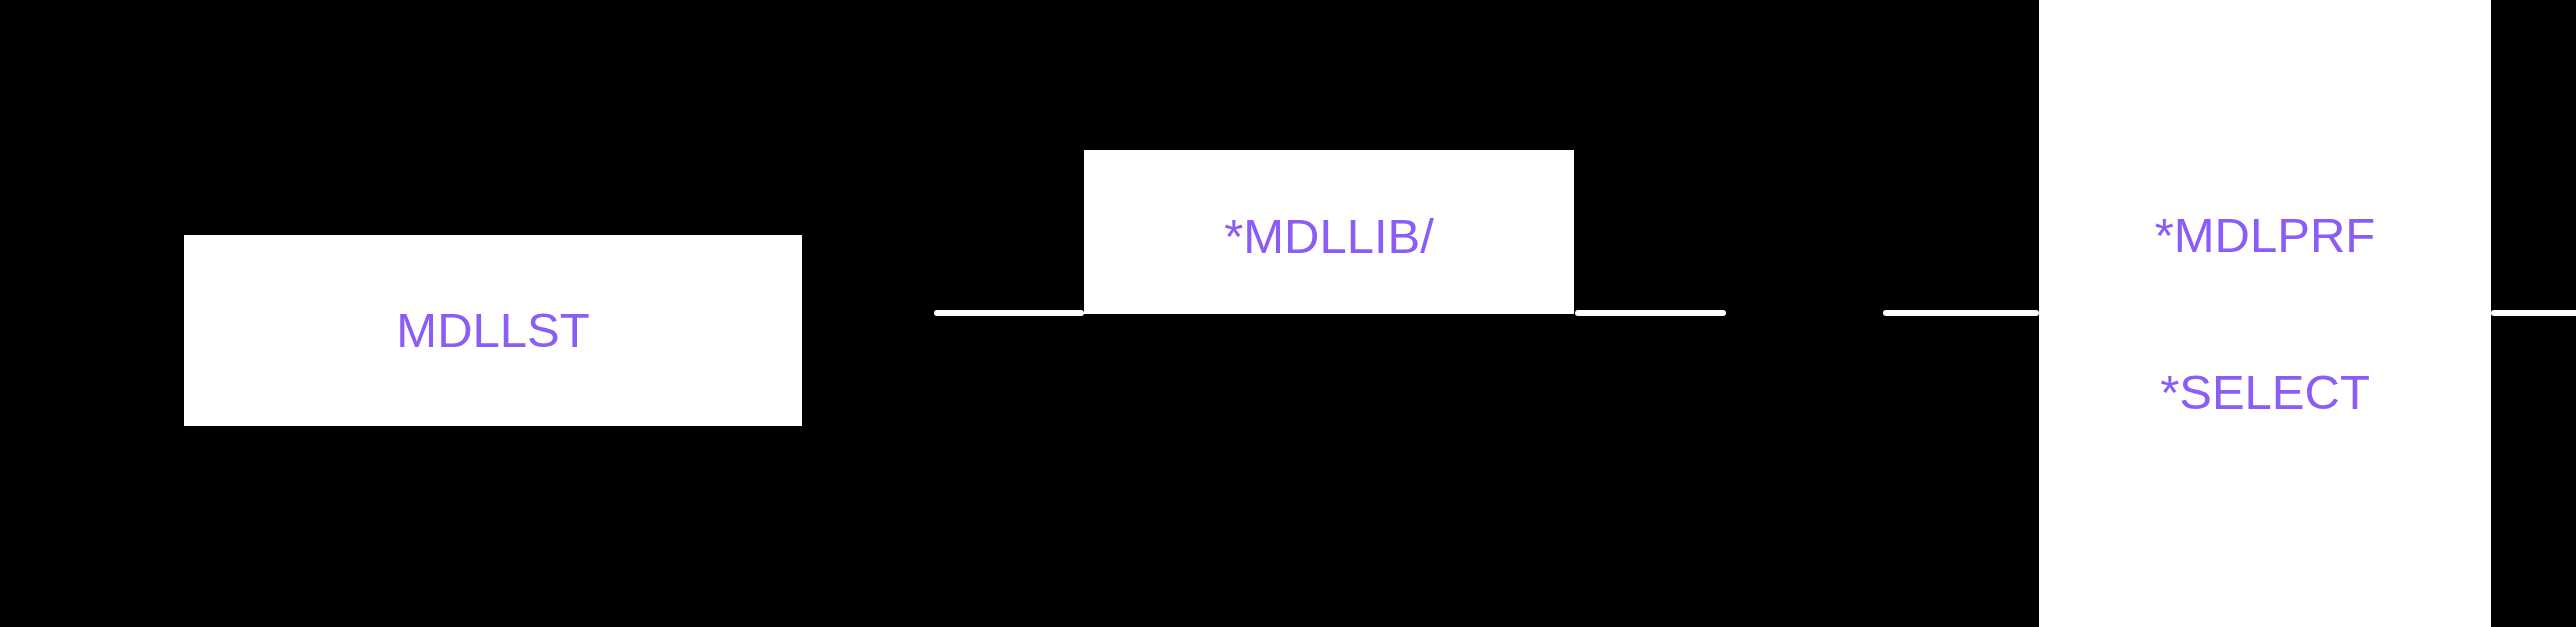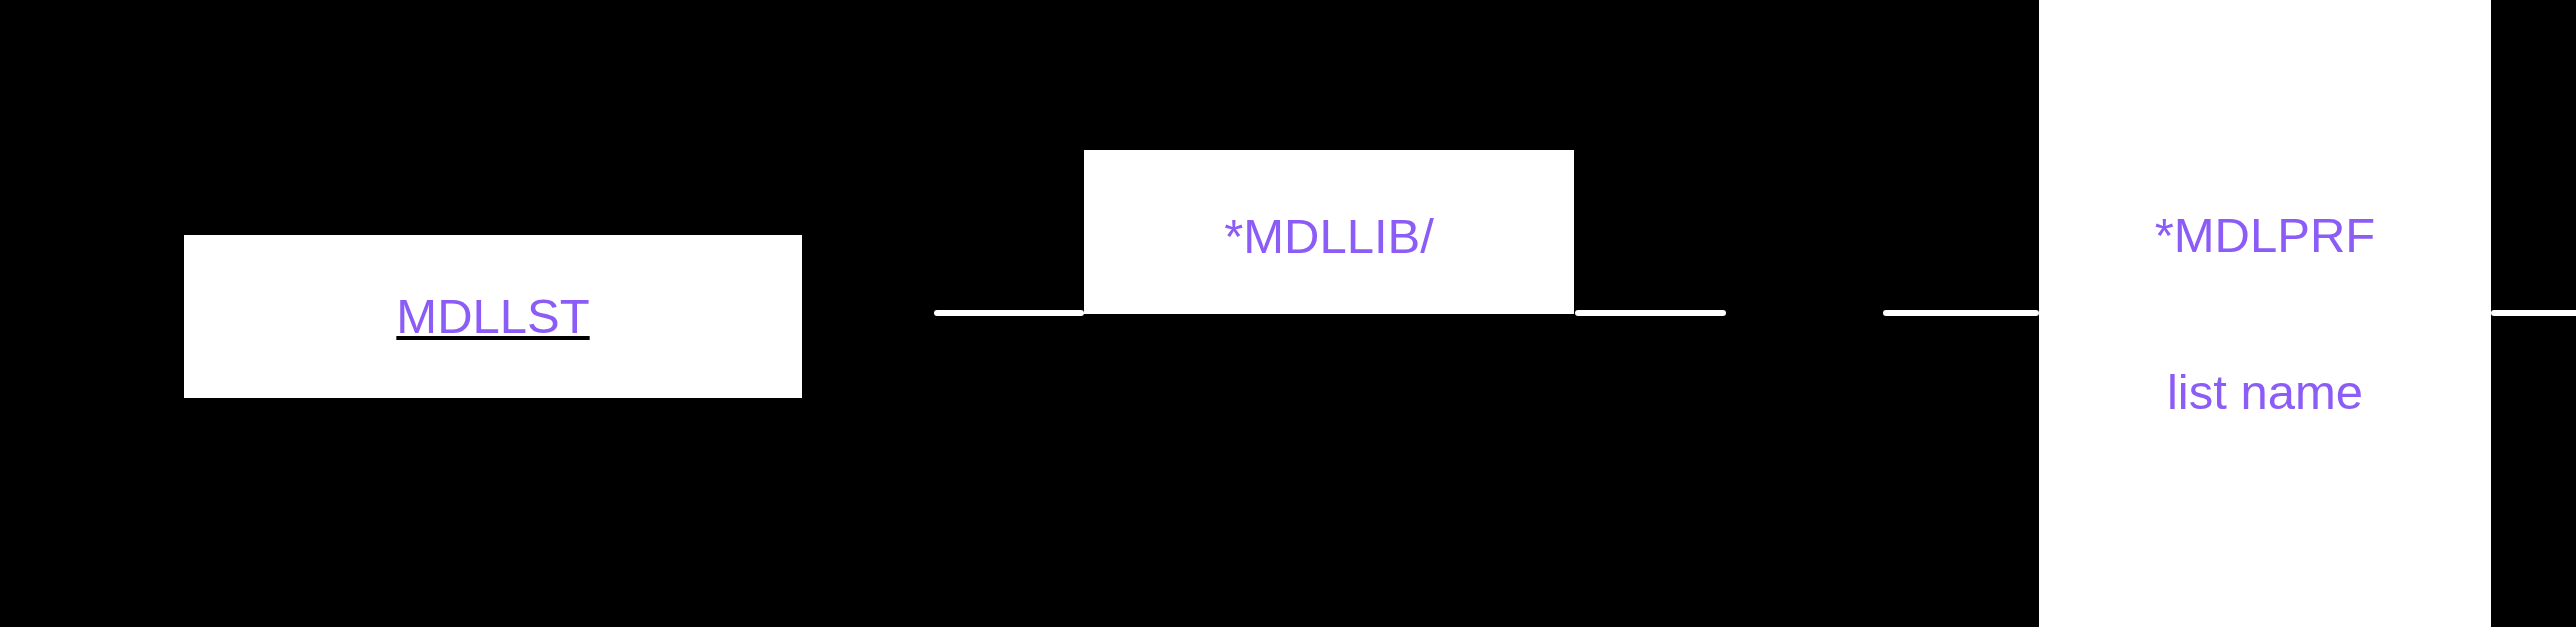--- a/index.html
+++ b/index.html
@@ -38,22 +38,21 @@
     color: #8b5cf6;
     font-weight: 400;
     letter-spacing: 0px;
   }
 
   
   #node-mdllst {
     left: 184px;
     top: 235px;
     width: 618px;
-    height: 163px;
-    text-decoration: underline;
+    height: 191px;
   }
   #node-mdllst .node-line {
     font-size: 49px;
     line-height: 57px;
   }
 
   
   #node-mdllib {
     left: 1084px;
     top: 150px;
@@ -114,19 +113,19 @@
   <div class="node" id="node-mdllib">
     <span class="node-line">*MDLLIB/</span>
   </div>
 
   <div class="rail" id="rail-exit-mdllib"></div>
 
   <div class="rail" id="rail-entry-mdlprf"></div>
 
   <div class="node" id="node-mdlprf">
     <span class="node-line">*MDLPRF</span>
-    <span class="node-line">list name</span>
+    <span class="node-line">*SELECT</span>
   </div>
 
   <div class="rail" id="rail-exit-mdlprf"></div>
 
 </div>
 
 
 </body></html>

